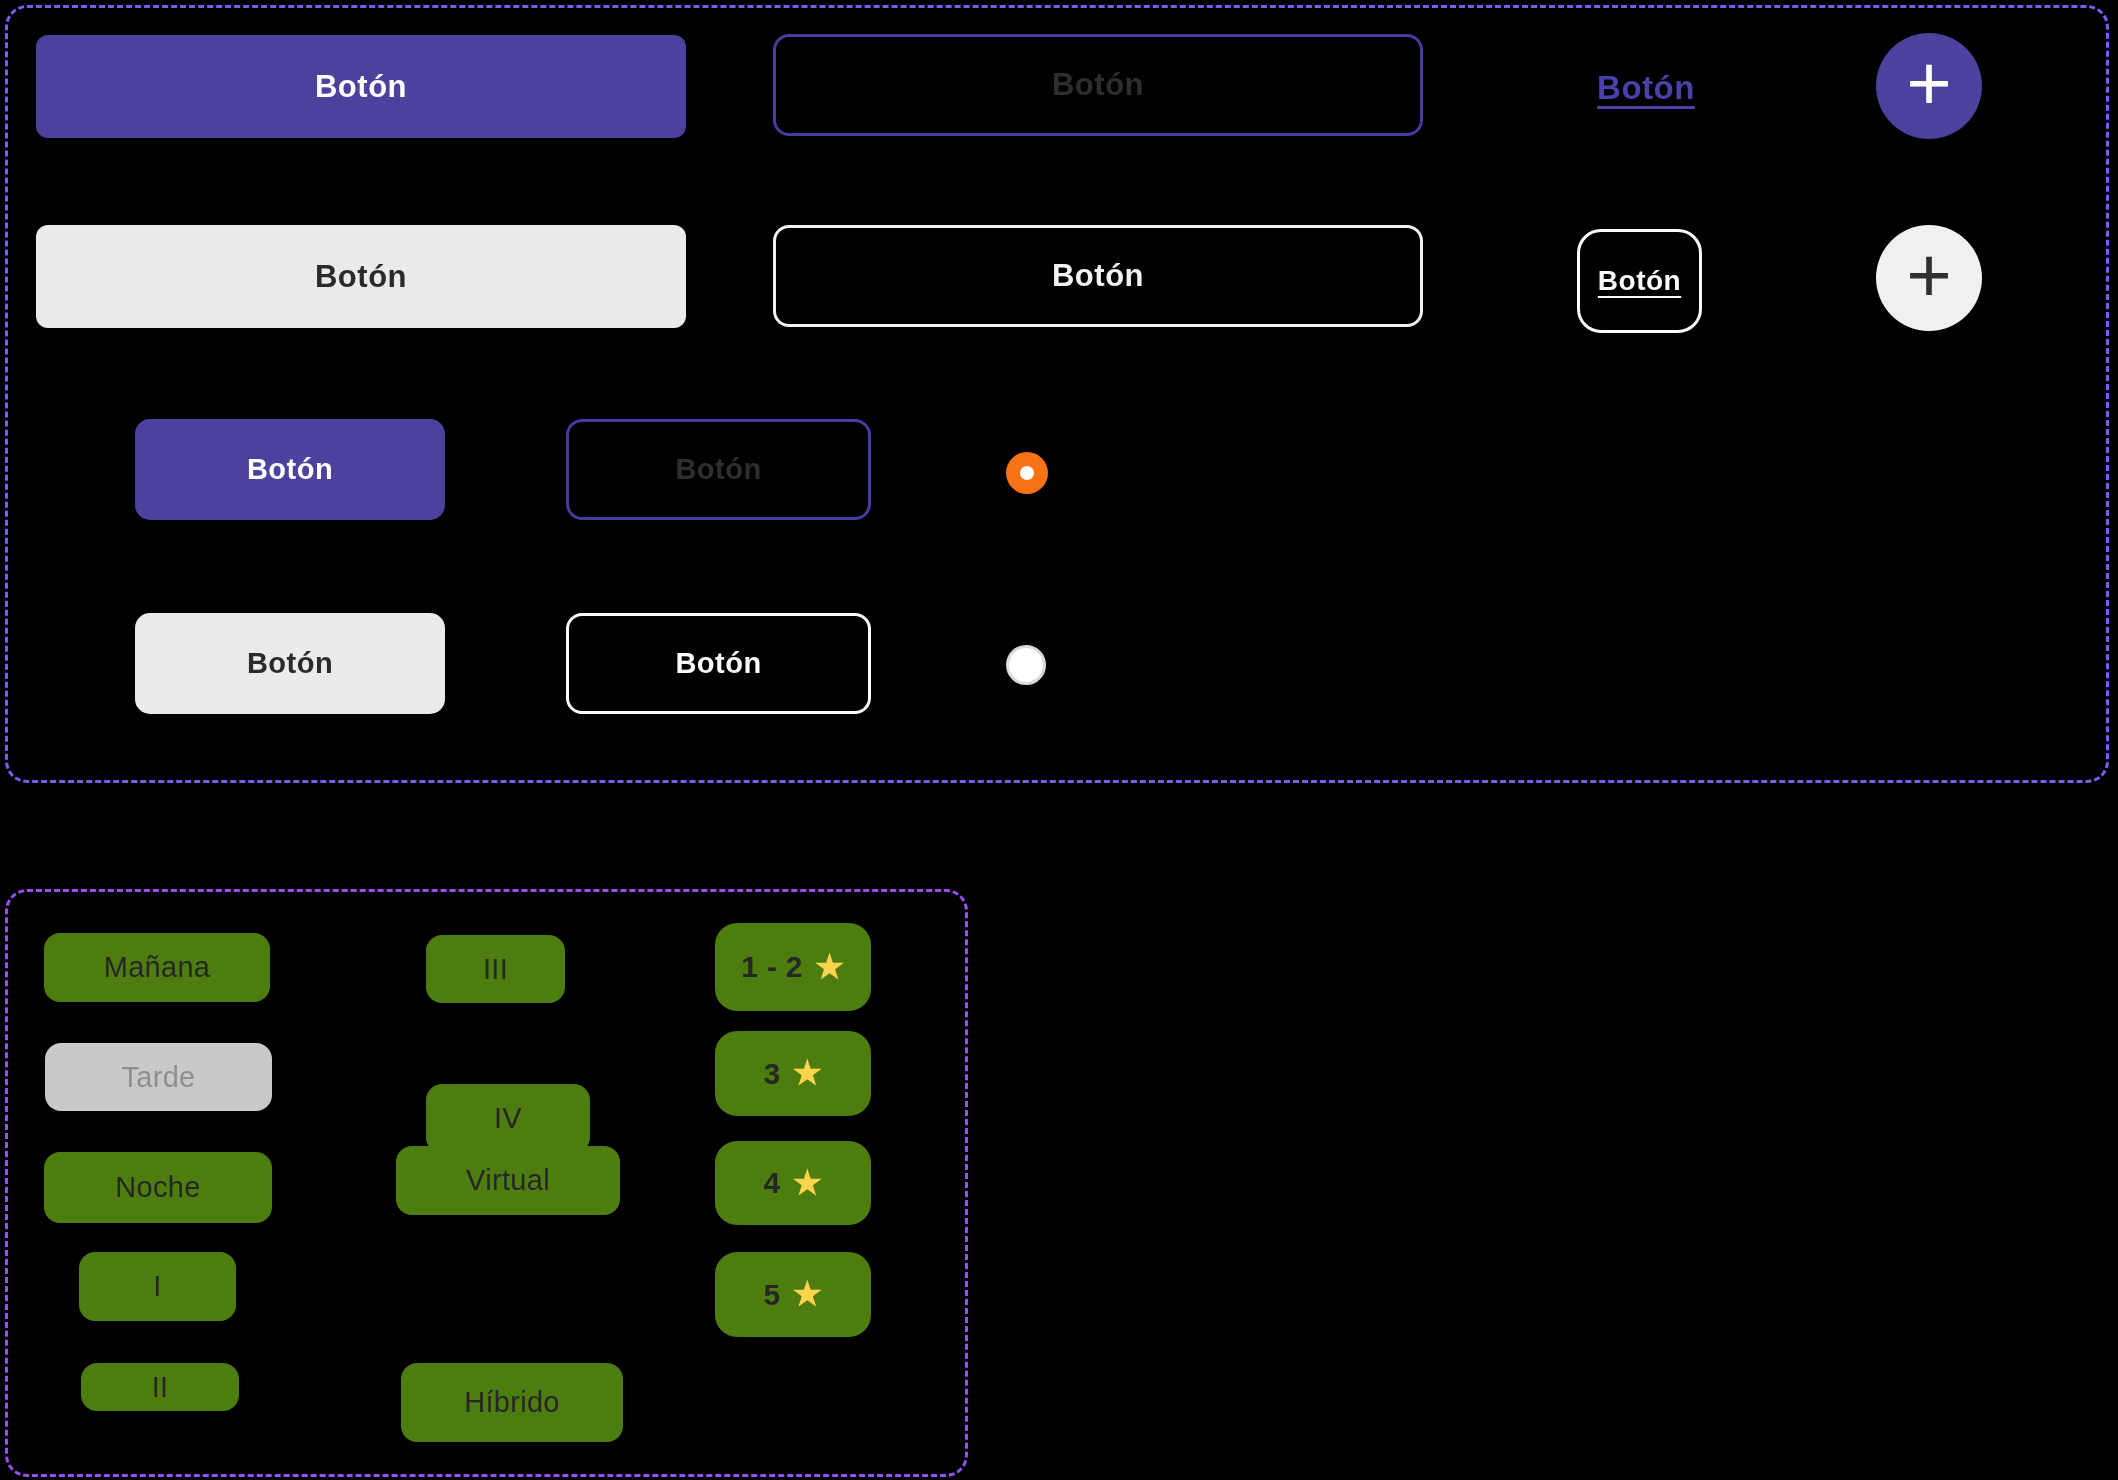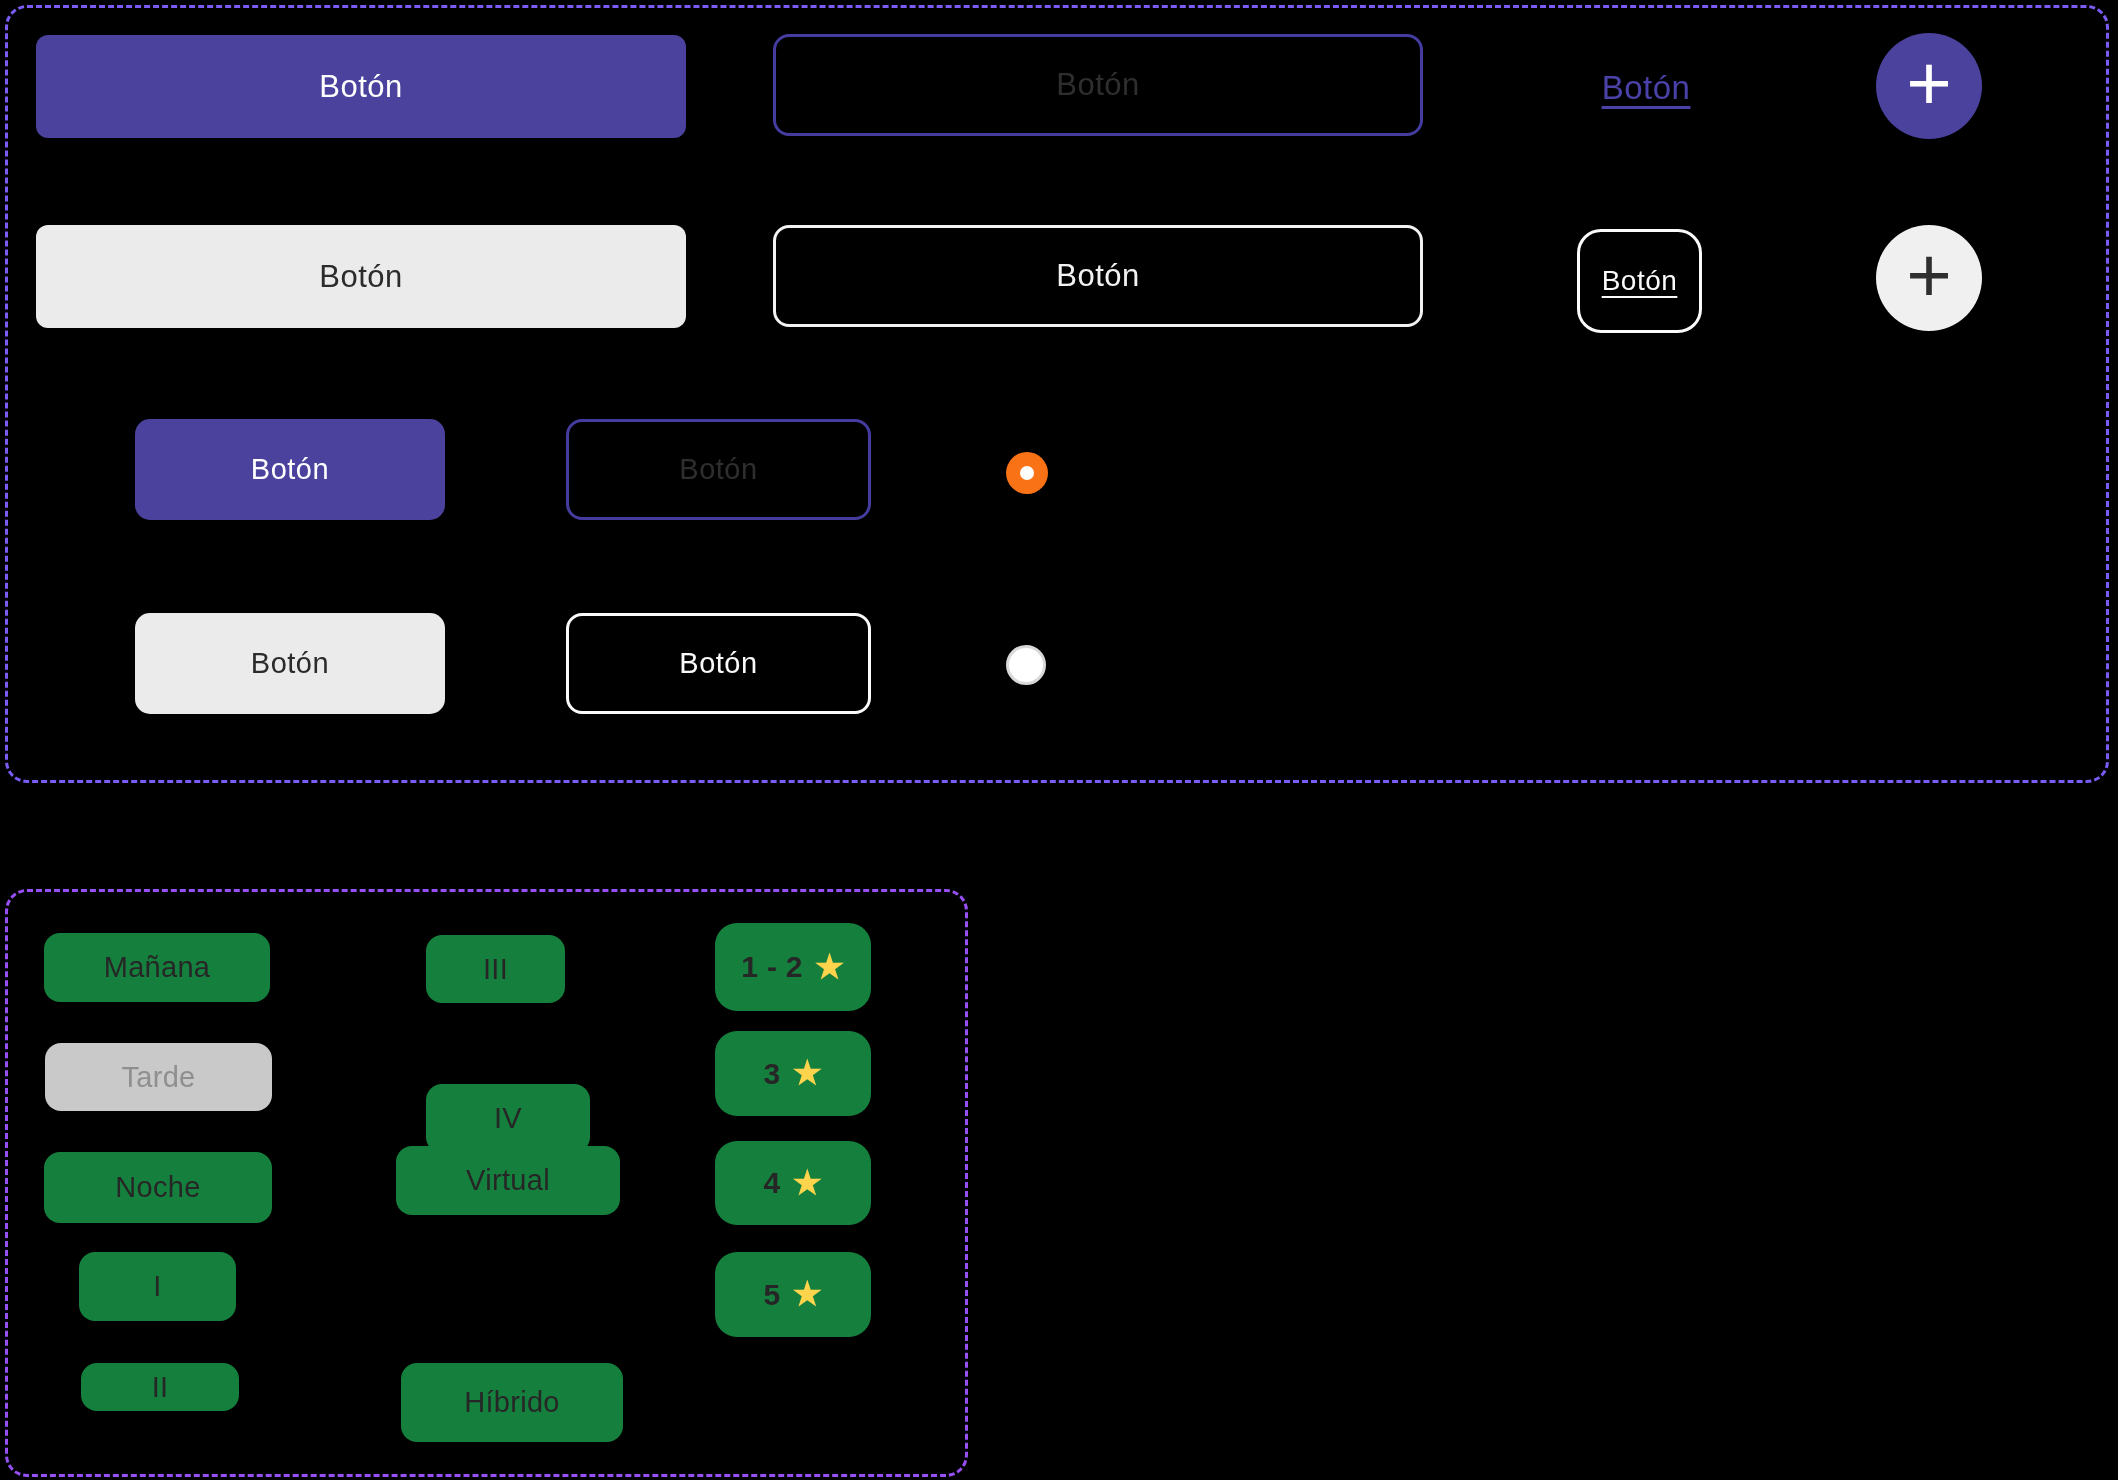--- a/index.html
+++ b/index.html
@@ -16,21 +16,21 @@
     border-radius: 22px;
   }
   #section-buttons { left: 5px; top: 5px; width: 2104px; height: 778px; border-color: #7B5CF6; }
   #section-chips   { left: 5px; top: 889px; width: 963px; height: 588px; border-color: #9750F6; }
 
   .btn {
     position: absolute;
     display: flex;
     align-items: center;
     justify-content: center;
-    font-weight: 400;
+    font-weight: 700;
     font-size: 31px;
     cursor: pointer;
     background: transparent;
     border: none;
     color: #FFFFFF;
     letter-spacing: 0.5px;
   }
   .btn-primary        { background: #4A429D; color: #FFFFFF; border-radius: 12px; }
   .btn-primary-md     { background: #4A429D; color: #FFFFFF; border-radius: 15px; font-size: 29px; }
   .btn-outline-purple { background: transparent; color: #2E2E2E; border: 3px solid #453CA0; border-radius: 16px; }
@@ -70,21 +70,21 @@
     display: flex; align-items: center; justify-content: center;
     cursor: pointer;
   }
   .radio-on  { width: 42px; height: 42px; background: #F97316; }
   .radio-on .dot { width: 14px; height: 14px; border-radius: 50%; background: #FFFFFF; }
   .radio-off { width: 40px; height: 40px; background: #FFFFFF; border: 3px solid #D9D9D9; }
 
   .chip {
     position: absolute;
     display: flex; align-items: center; justify-content: center;
-    background: #15803d;
+    background: #4d7c0f;
     color: #262626;
     font-size: 29px;
     font-weight: 400;
     border-radius: 16px;
     border: none;
     cursor: pointer;
     letter-spacing: 0.3px;
   }
   .chip-disabled { background: #C9C9C9; color: #8F8F8F; }
   .chip-rating { border-radius: 22px; font-weight: 700; font-size: 30px; gap: 12px; }

